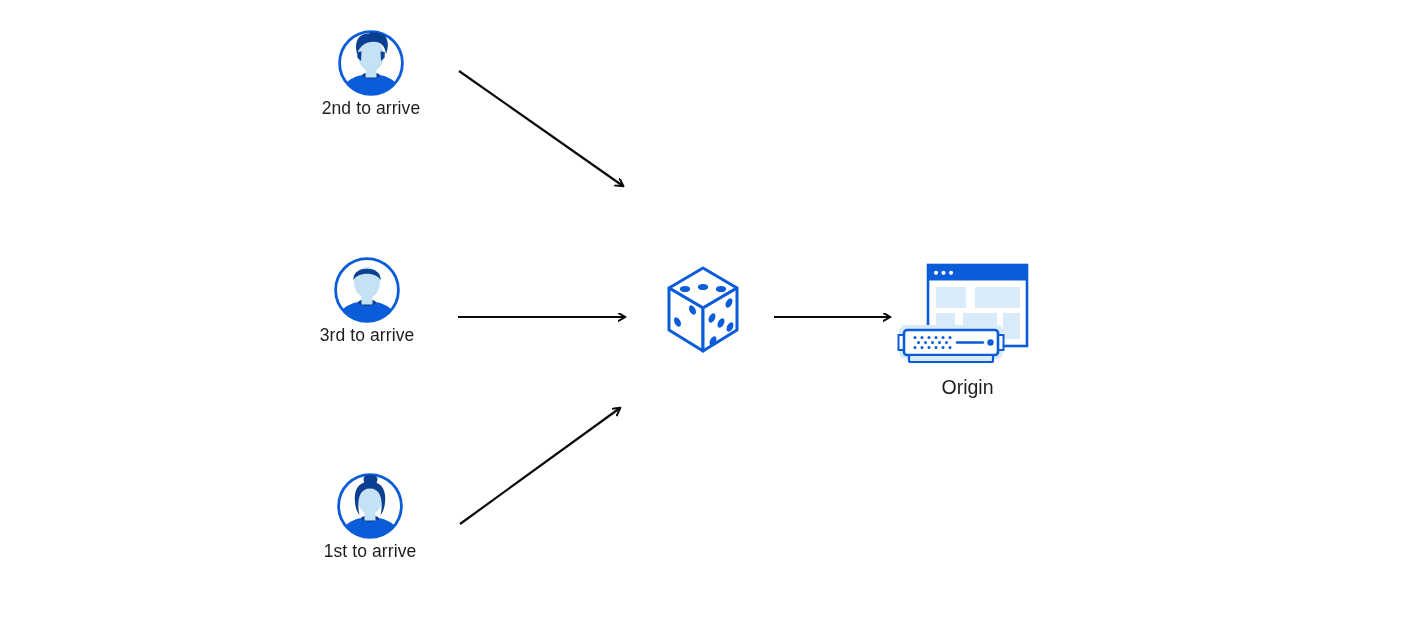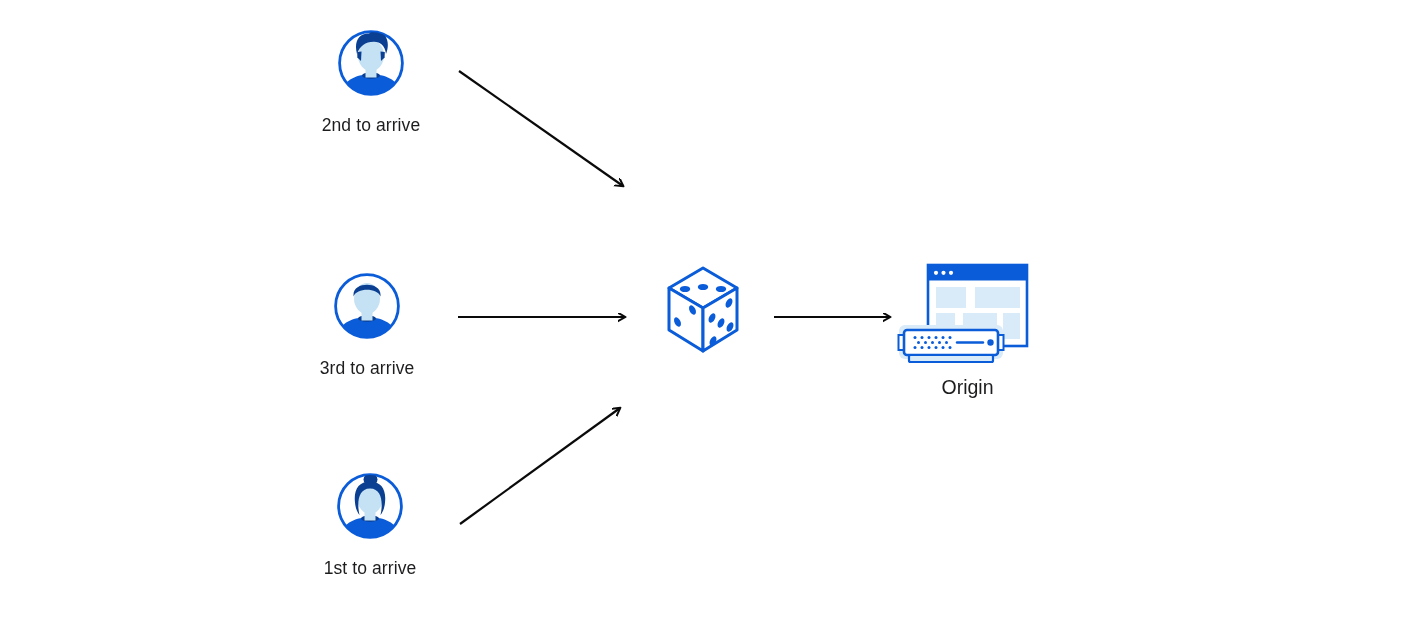--- a/index.html
+++ b/index.html
@@ -1,21 +1,21 @@
 <!DOCTYPE html>
 <html style="--primary: #0b5cd9; --dark: #0a3f92; --skin: #c5e1f4; --light: #d9eaf8; --text: #1d1d1f; --arrow: #0a0a0a;"><head>
 <meta charset="utf-8">
 <style>
   html,body{margin:0;padding:0;background:#fff;}
   .canvas{
     position:relative;width:1405px;height:633px;background:#fff;overflow:hidden;
     font-family:"Liberation Sans","DejaVu Sans",sans-serif;color:var(--text,#1d1d1f);
   }
   .arrows{position:absolute;left:0;top:0;width:1405px;height:633px;pointer-events:none;}
-  .node{position:absolute;display:flex;flex-direction:column;align-items:center;gap:17px;width:160px;}
+  .node{position:absolute;display:flex;flex-direction:column;align-items:center;width:160px;}
   .node .label{font-size:17.5px;line-height:1.2;letter-spacing:.1px;white-space:nowrap;}
   .dice-wrap{position:absolute;left:666px;top:266px;width:74px;height:87px;}
   .origin-wrap{position:absolute;left:895px;top:252px;width:145px;display:flex;flex-direction:column;align-items:center;}
   .origin-wrap .label{font-size:19.5px;margin-top:6px;white-space:nowrap;}
 </style>
 </head>
 <body>
 
 <div class="canvas">
 
@@ -45,21 +45,21 @@
         <rect x="29.5" y="34" width="11" height="15.5" fill="var(--skin)"></rect>
         <ellipse cx="35" cy="27.5" rx="13" ry="15.5" fill="var(--skin)"></ellipse>
         <path d="M21,26 C17.5,13 23.5,5 33,5.5 C38,2 46.5,3.5 49.5,8.5 C52.5,13 52.5,20 50,26 C49,17.5 44,13.5 37.5,13.8 C29.5,14 23.5,18 21,26 Z" fill="var(--dark)"></path>
         <path d="M21.2,24 L25.5,23.5 L25,33 L21.4,29.5 Z" fill="var(--dark)"></path>
         <path d="M48.8,24 L44.5,23.5 L45,33 L48.6,29.5 Z" fill="var(--dark)"></path>
       </g>
     </svg>
     <div class="label">2nd to arrive</div>
   </div>
 
-  <div class="node" style="left:287px;top:271px;">
+  <div class="node" style="left:287px;top:255px;">
     <svg width="70" height="70" viewBox="0 0 70 70">
       <defs>
           <clipPath id="clip-b">
             <circle cx="35" cy="35" r="31"></circle>
           </clipPath>
         </defs>
       <circle cx="35" cy="35" r="31.4" fill="#fff" stroke="var(--primary)" stroke-width="2.8"></circle>
       <g clip-path="url(#clip-b)">
         <path d="M3,70 C7,51 20,46.5 35,46.5 C50,46.5 63,51 67,70 Z" fill="var(--primary)"></path>
         <ellipse cx="35" cy="47.5" rx="9" ry="3.2" fill="var(--dark)"></ellipse>

